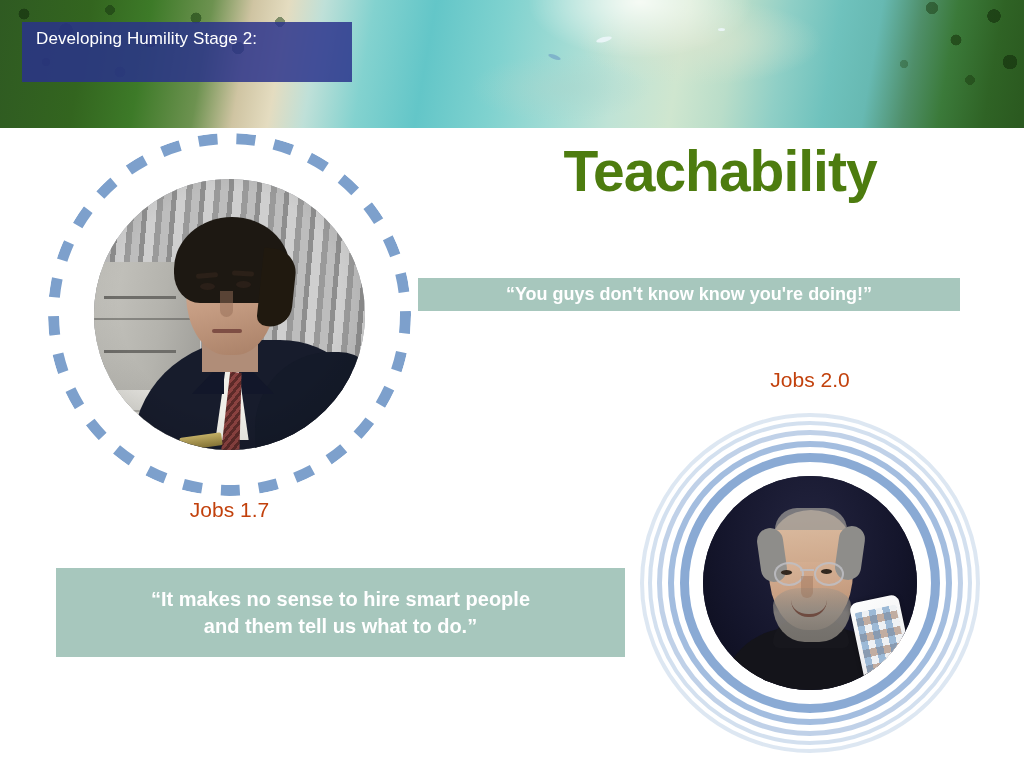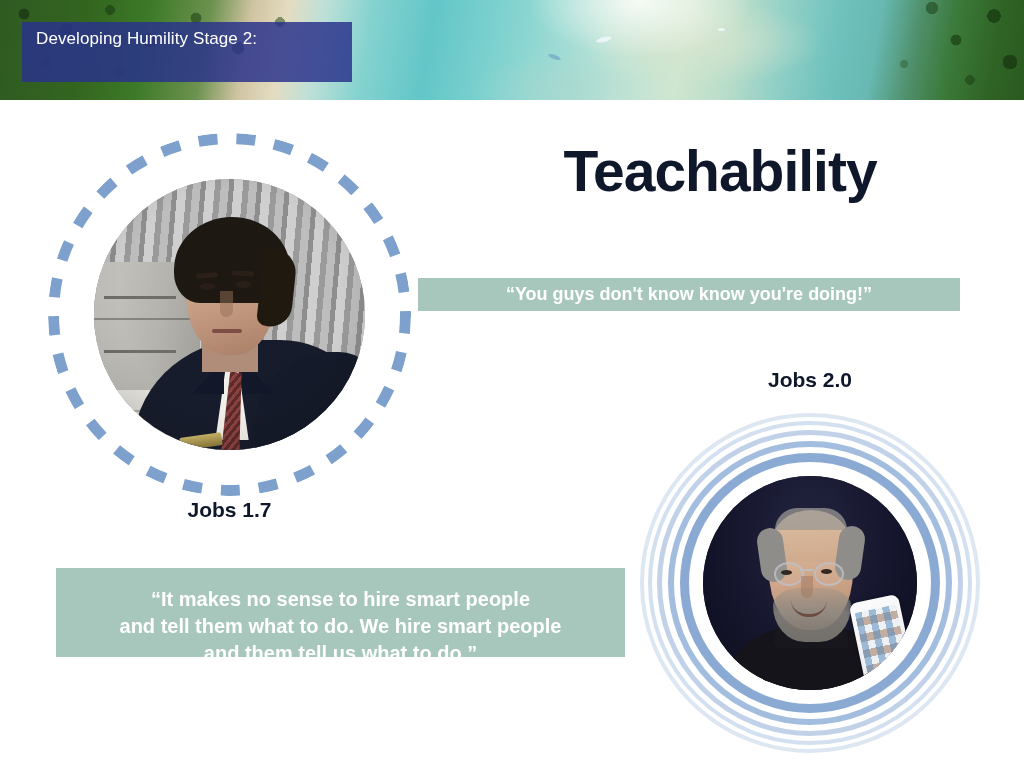--- a/index.html
+++ b/index.html
@@ -13,21 +13,21 @@
     font-family: "Liberation Sans", sans-serif;
     overflow: hidden;
     position: relative;
   }
 
   
   .header-band {
     position: absolute;
     left: 0; top: 0;
     width: 1024px;
-    height: 100px;
+    height: 128px;
     overflow: hidden;
   }
   .beach-photo {
     position: absolute;
     inset: 0;
     background:
       
       radial-gradient(ellipse 160px 80px at 640px 2px, rgba(255,253,225,0.85) 0%, rgba(255,253,225,0.0) 70%),
       
       radial-gradient(ellipse 170px 60px at 700px 42px, rgba(214,228,206,0.85) 0%, rgba(214,228,206,0) 72%),
@@ -110,21 +110,21 @@
   }
 
   
   .main-title {
     position: absolute;
     left: 440px; top: 143px;
     width: 560px;
     text-align: center;
     font-size: 57px;
     font-weight: bold;
-    color: #0f172a;
+    color: #4d7c0f;
     letter-spacing: -1px;
     line-height: 1;
   }
 
   
   .quote-banner {
     position: absolute;
     background: #a7c7bd;
     color: #ffffff;
     font-weight: bold;
@@ -326,22 +326,22 @@
   }
   .p1-photo-shade {
     position: absolute; inset: 0;
     background: radial-gradient(circle at 50% 45%, rgba(0,0,0,0) 55%, rgba(0,0,0,0.18) 100%);
   }
   .p1-gray { position: absolute; inset: 0; }
 
   .caption {
     position: absolute;
     font-size: 21px;
-    font-weight: bold;
-    color: #0f172a;
+    font-weight: normal;
+    color: #c2410c;
     text-align: center;
   }
   .caption-jobs1 {
     left: 48px; top: 498px;
     width: 363px;
   }
   .caption-jobs2 {
     left: 640px; top: 368px;
     width: 340px;
   }
@@ -595,15 +595,14 @@
     <div class="p2-hand"></div>
     <div class="p2-phone">
       <div class="p2-phone-screen"></div>
       <div class="p2-phone-home"></div>
     </div>
   </div>
 </div>
 
 <div class="quote-banner quote-bottom">
   <span class="qline">“It makes no sense to hire smart people</span>
-  <span class="qline">and tell them what to do. We hire smart people</span>
   <span class="qline">and them tell us what to do.”</span>
 </div>
 
 </body></html>

